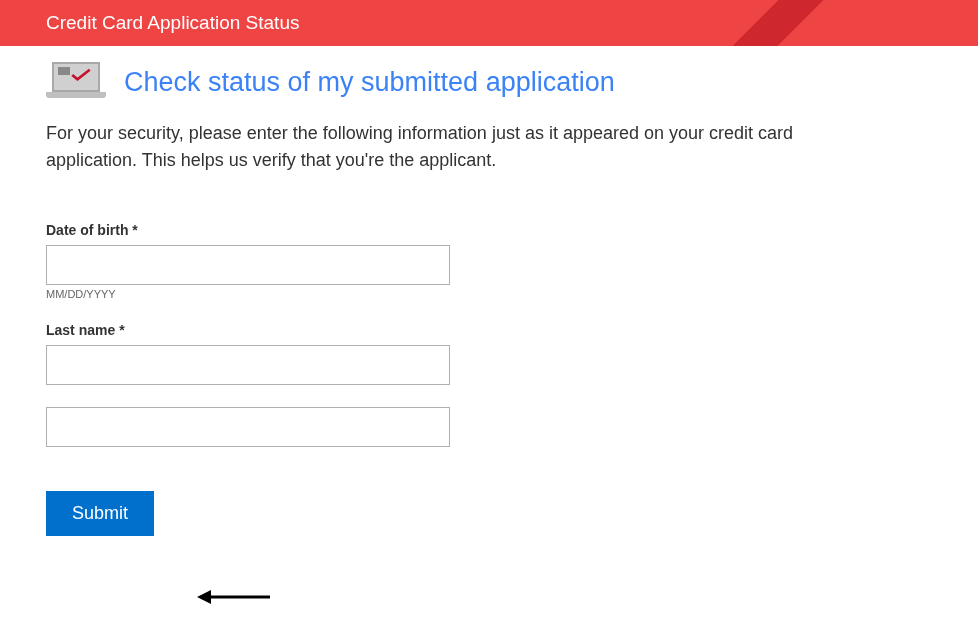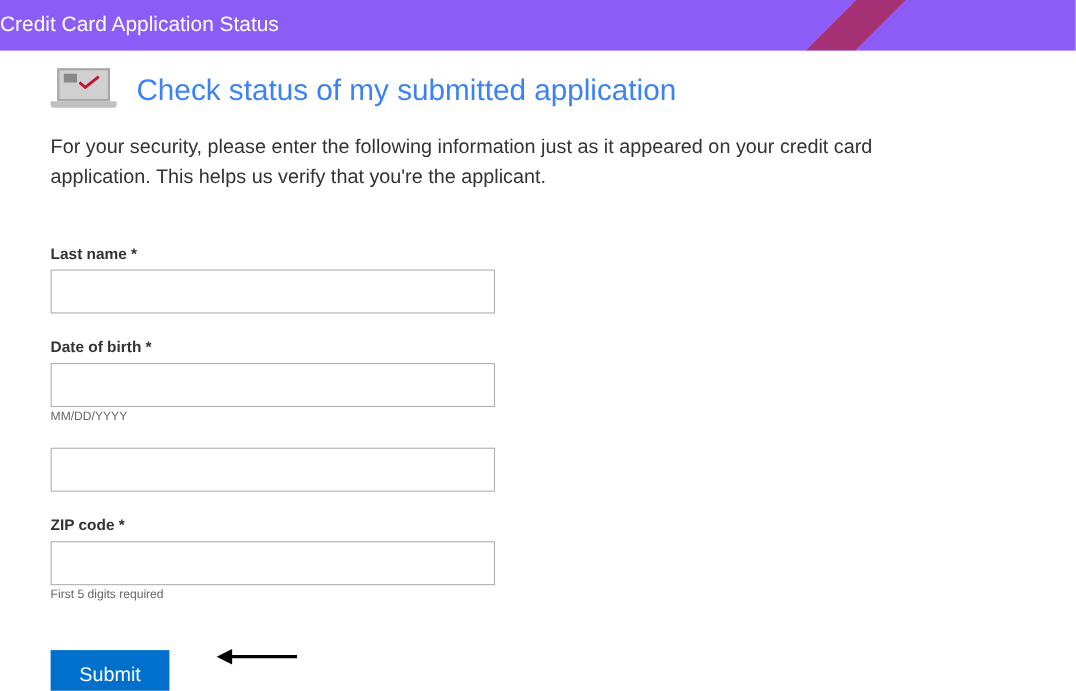--- a/index.html
+++ b/index.html
@@ -8,24 +8,25 @@
       box-sizing: border-box;
     }
     body {
       font-family: Arial, Helvetica, sans-serif;
       background: #ffffff;
       width: 978px;
       height: 628px;
       overflow: hidden;
     }
     .header-bar {
-      background: #8b5cf6;
+      background: #ef4444;
       height: 46px;
       display: flex;
       align-items: center;
+      padding-left: 46px;
       position: relative;
       overflow: hidden;
     }
     .header-bar::after {
       content: "";
       position: absolute;
       right: 0;
       top: 0;
       width: 400px;
       height: 100%;
@@ -150,39 +151,34 @@
       </div>
       <div class="laptop-base"></div>
     </div>
     <h1 class="page-heading">Check status of my submitted application</h1>
   </div>
 
   <p class="intro-text">For your security, please enter the following information just as it appeared on your credit card application. This helps us verify that you're the applicant.</p>
 
   <form>
     <div class="form-group">
-      <label class="form-label">Last name *</label>
-      <input type="text" class="form-input" value="" style="">
-    </div>
-
-    <div class="form-group">
       <label class="form-label">Date of birth *</label>
       <input type="text" class="form-input" value="" style="">
       <div class="form-hint">MM/DD/YYYY</div>
     </div>
 
     <div class="form-group">
+      <label class="form-label">Last name *</label>
       <input type="text" class="form-input" value="" style="">
     </div>
 
     <div class="form-group">
-      <label class="form-label">ZIP code *</label>
       <input type="text" class="form-input" value="" style="">
-      <div class="form-hint">First 5 digits required</div>
     </div>
+
 
     <button type="button" class="submit-button">Submit</button>
   </form>
 </div>
 
 <svg class="arrow-annotation" width="80" height="30" viewBox="0 0 80 30">
   <line x1="75" y1="15" x2="12" y2="15" stroke="#000000" stroke-width="3"></line>
   <polygon points="2,15 16,8 16,22" fill="#000000"></polygon>
 </svg>
 

